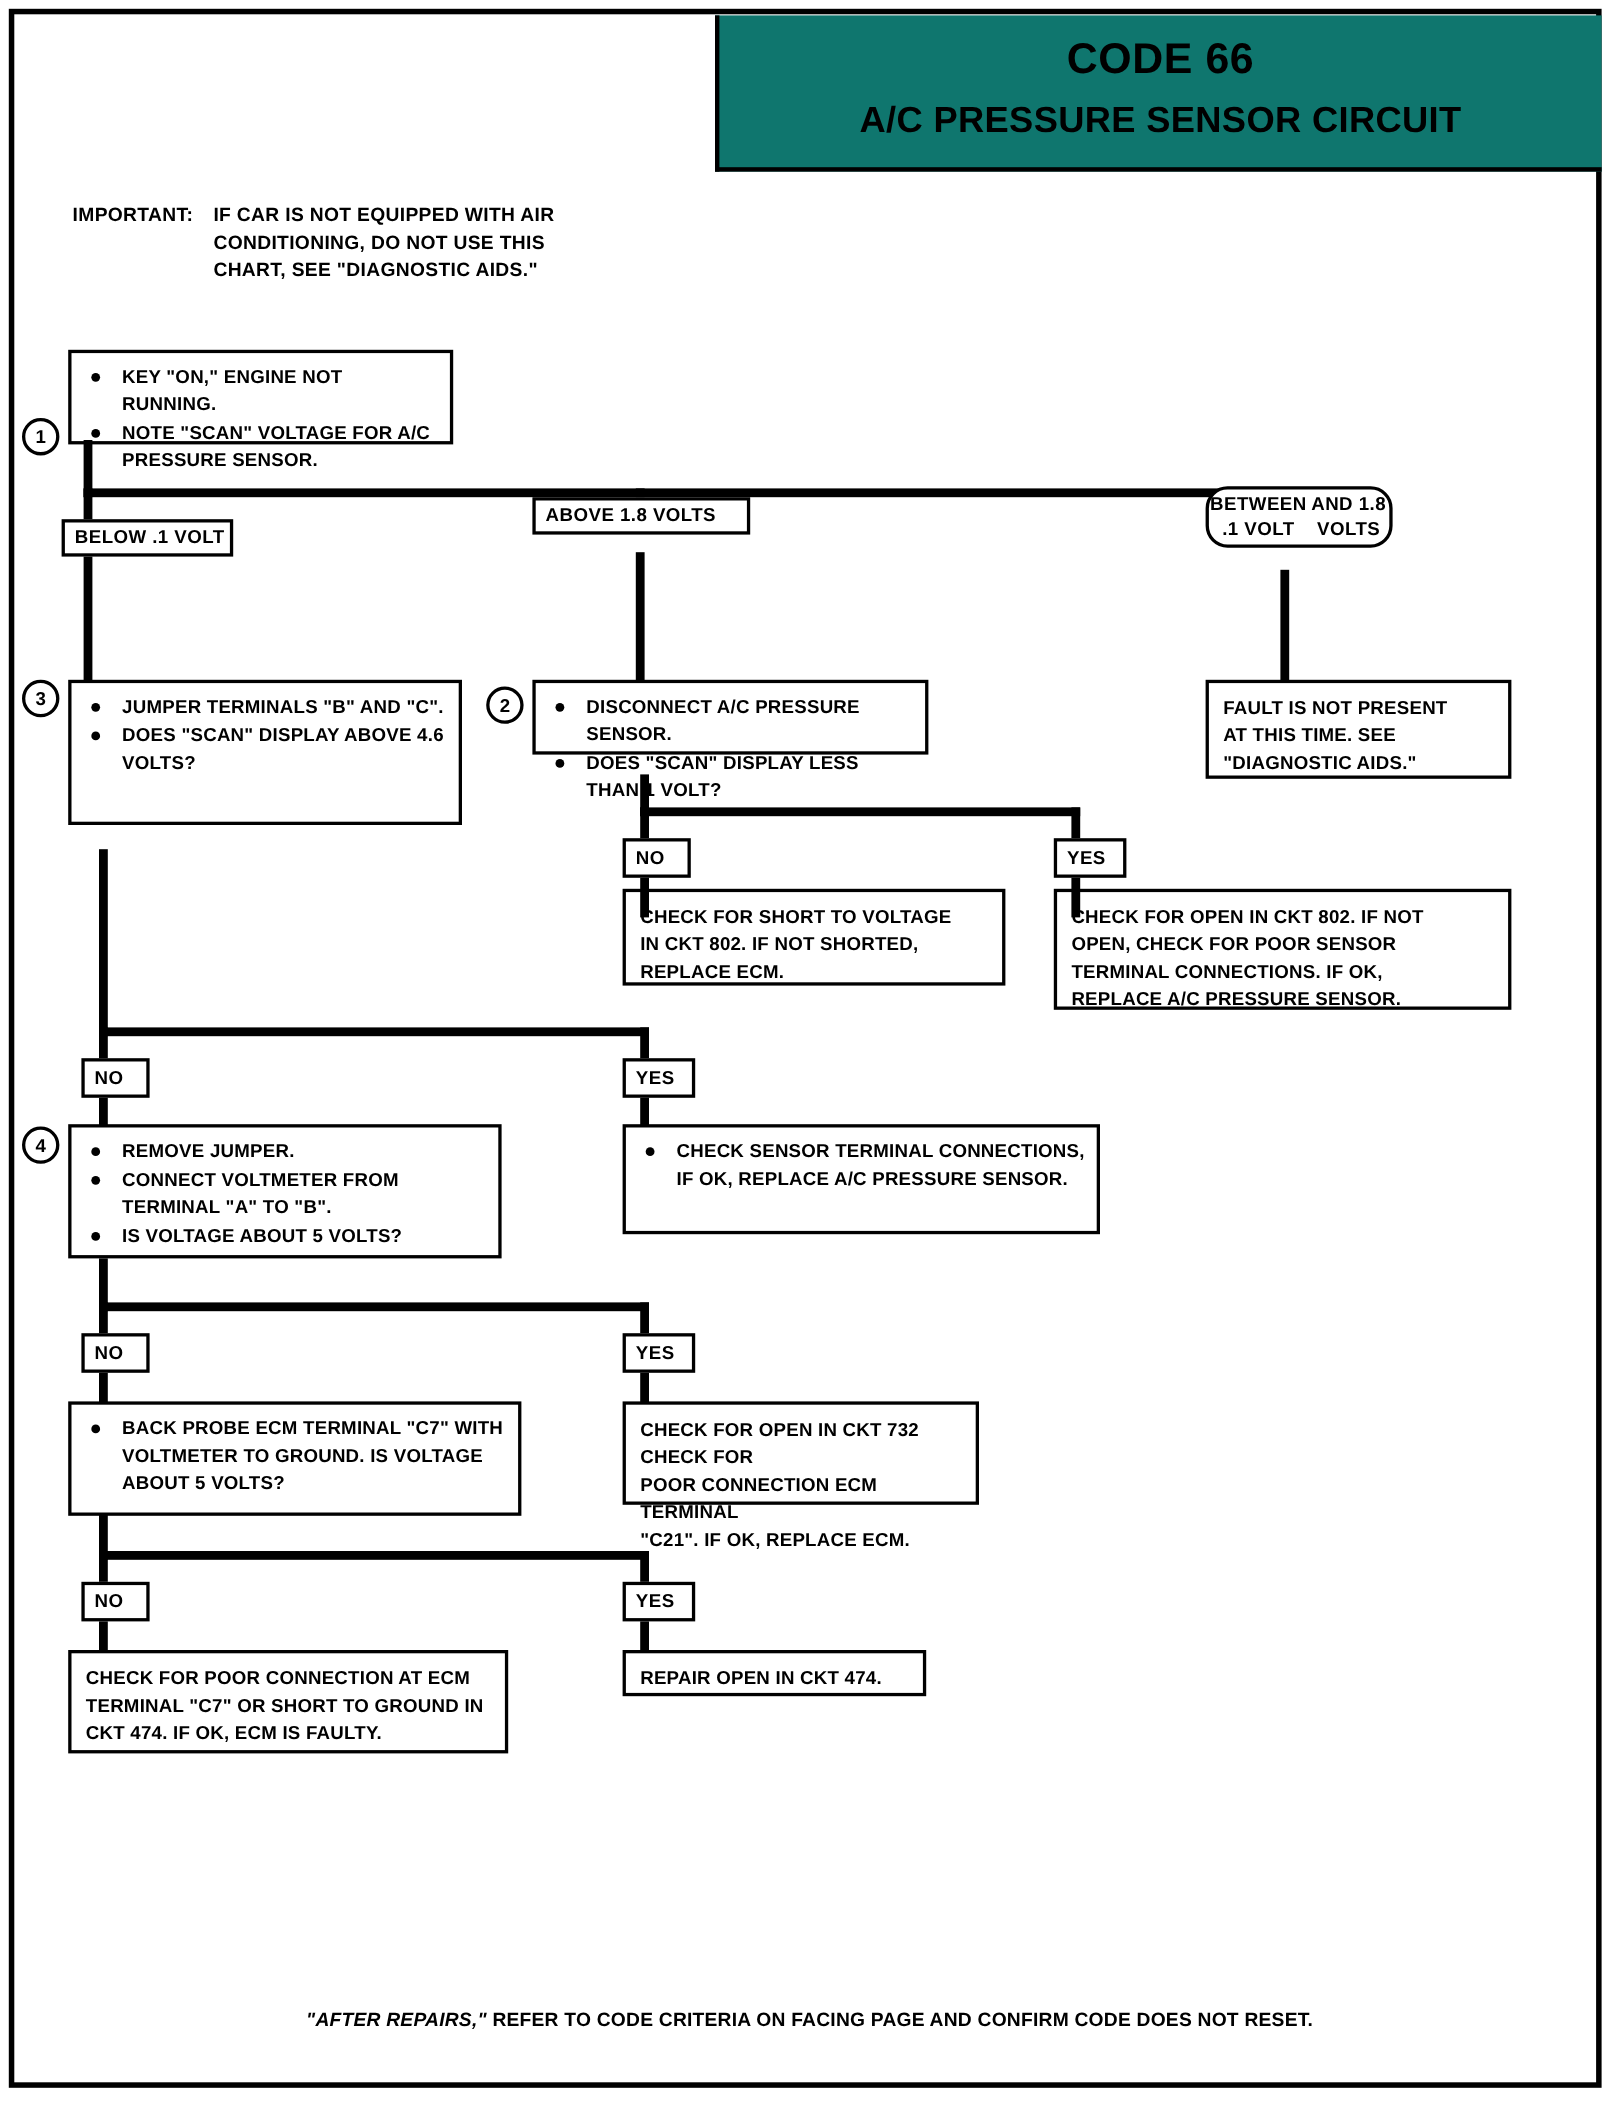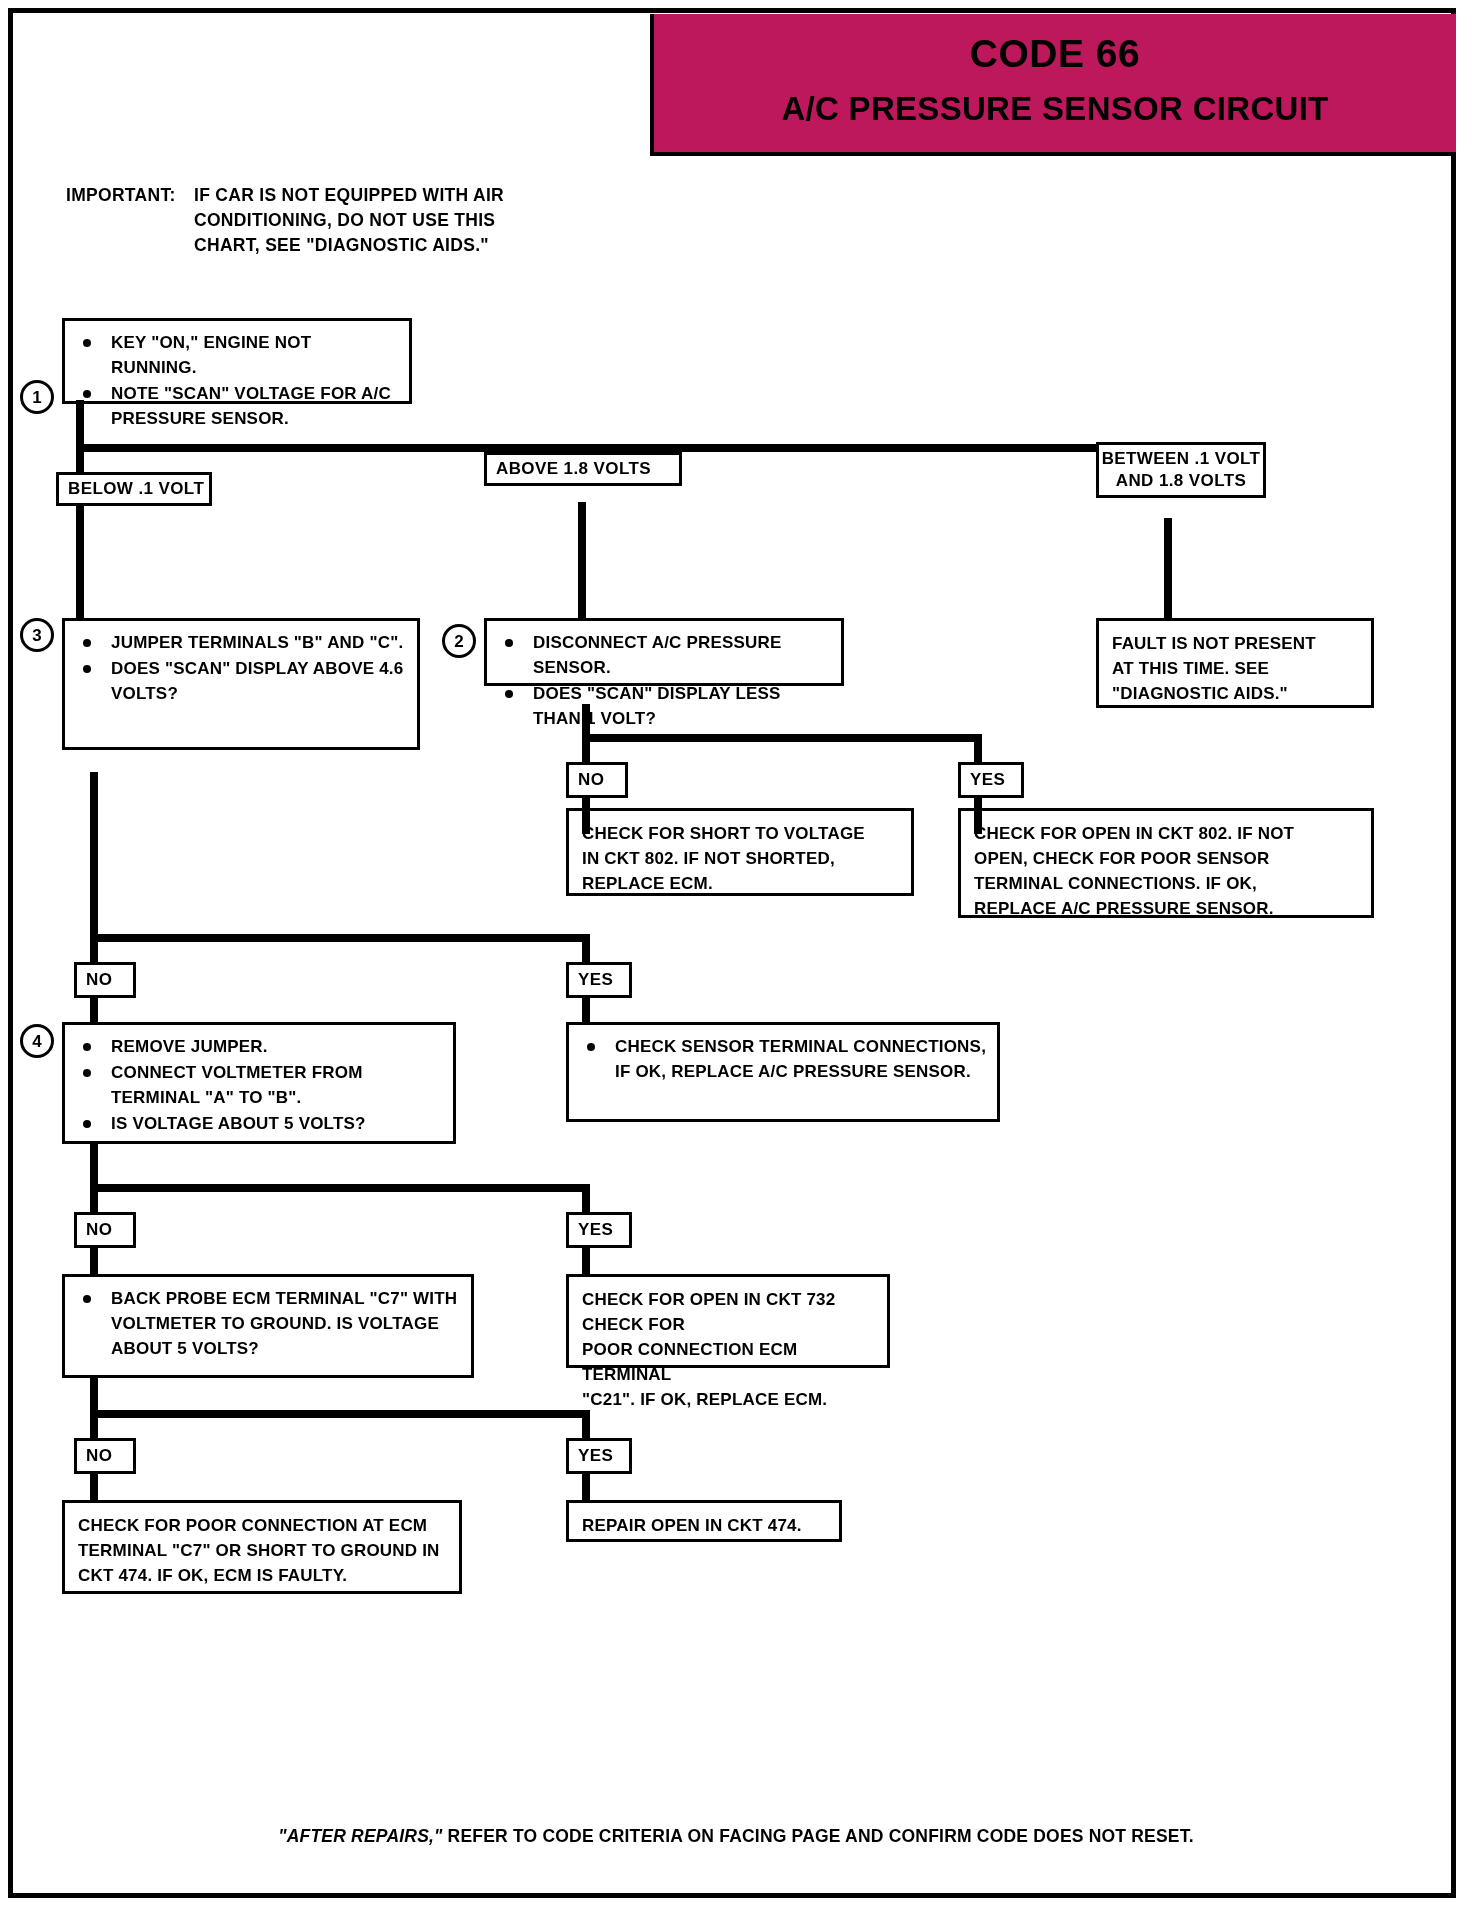--- a/index.html
+++ b/index.html
@@ -32,21 +32,21 @@
   #title-box {
     position: absolute;
     left: 650px;
     top: 14px;
     width: 806px;
     height: 142px;
     border: 4px solid #000;
     border-top: none;
     border-right: none;
     box-sizing: border-box;
-    background: #be185d;
+    background: #0f766e;
     text-align: center;
   }
   #title-box .t1 {
     font-size: 39px;
     font-weight: bold;
     letter-spacing: 0.5px;
     margin-top: 18px;
   }
   #title-box .t2 {
     font-size: 33px;
@@ -229,21 +229,21 @@
   <div class="step-circle" style="left:20px; top:380px;">1</div>
   <div class="cbox" style="left:62px; top:318px; width:350px; height:86px;">
     <ul>
       <li>KEY "ON," ENGINE NOT RUNNING.</li>
       <li>NOTE "SCAN" VOLTAGE FOR A/C PRESSURE SENSOR.</li>
     </ul>
   </div>
 
   <div class="lbox left-align" style="left:56px; top:472px; width:156px; height:34px;">BELOW .1 VOLT</div>
   <div class="lbox left-align" style="left:484px; top:452px; width:198px; height:34px;">ABOVE 1.8 VOLTS</div>
-  <div class="lbox" style="left:1096px; top:442px; width:170px; height:56px; flex-direction:column;">
+  <div class="lbox" style="left:1096px; top:442px; width:170px; height:56px; flex-direction:row;border-radius:20px;">
     <span>BETWEEN .1 VOLT</span>
     <span>AND 1.8 VOLTS</span>
   </div>
 
   <div class="step-circle" style="left:20px; top:618px;">3</div>
   <div class="cbox" style="left:62px; top:618px; width:358px; height:132px;">
     <ul>
       <li>JUMPER TERMINALS "B" AND "C".</li>
       <li>DOES "SCAN" DISPLAY ABOVE 4.6 VOLTS?</li>
     </ul>

